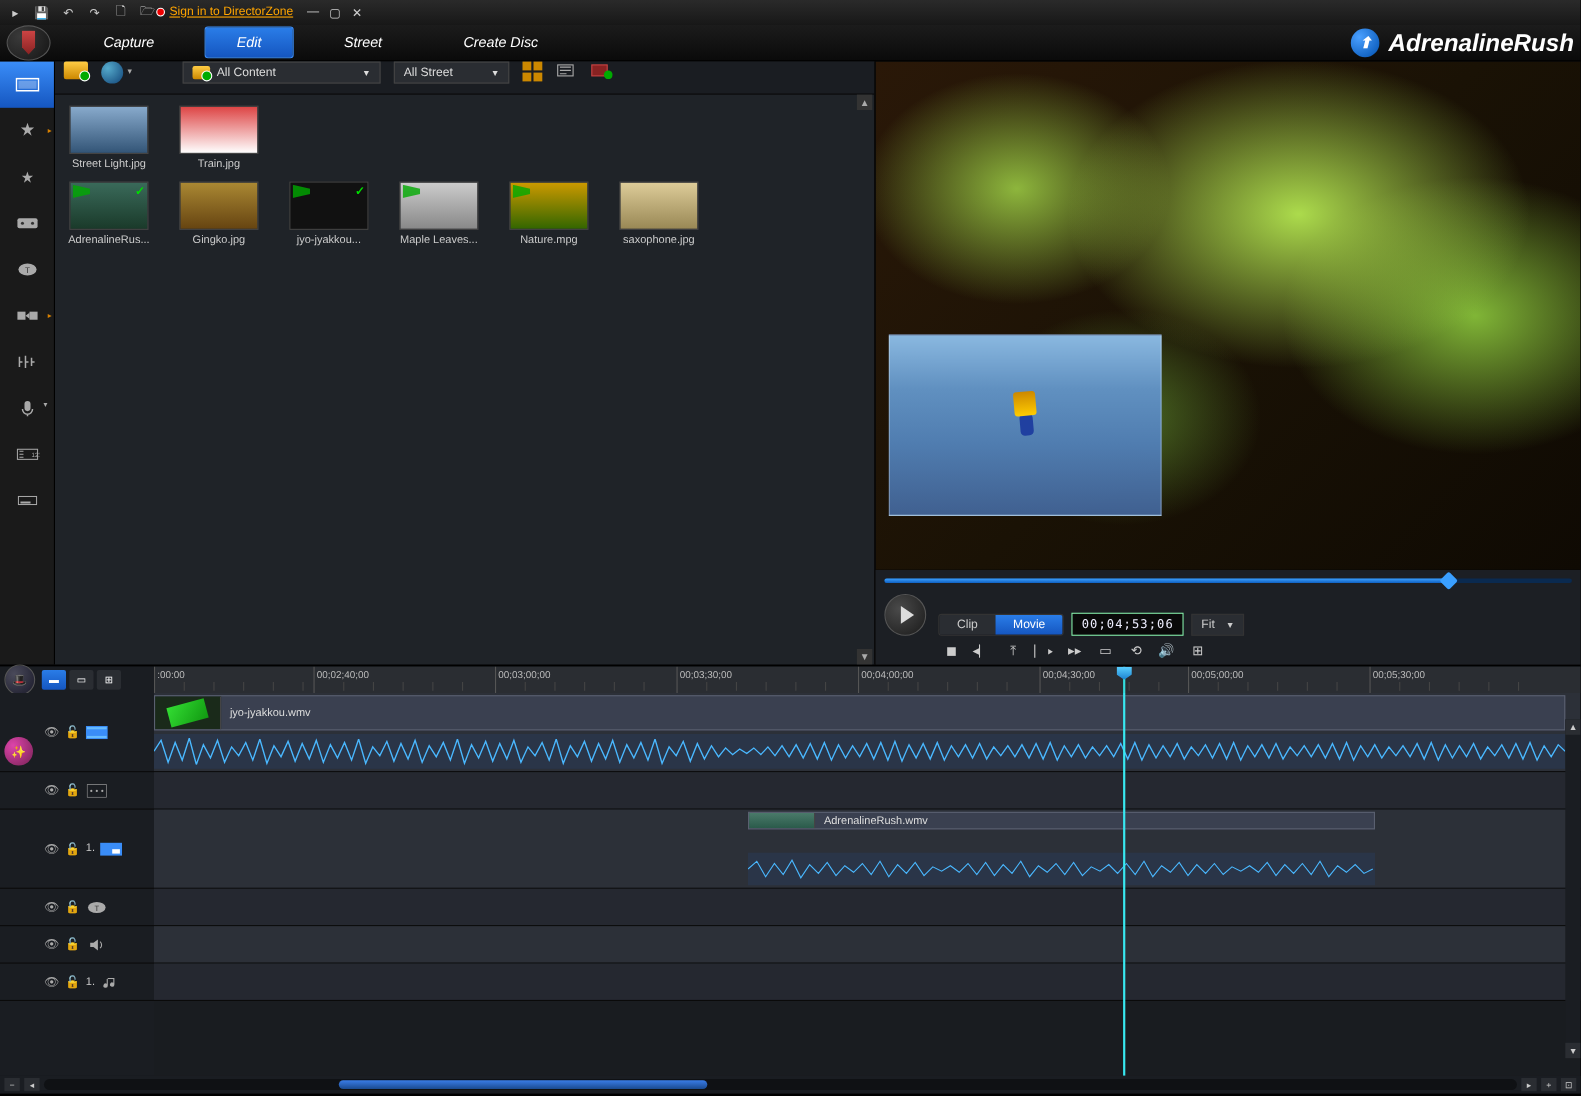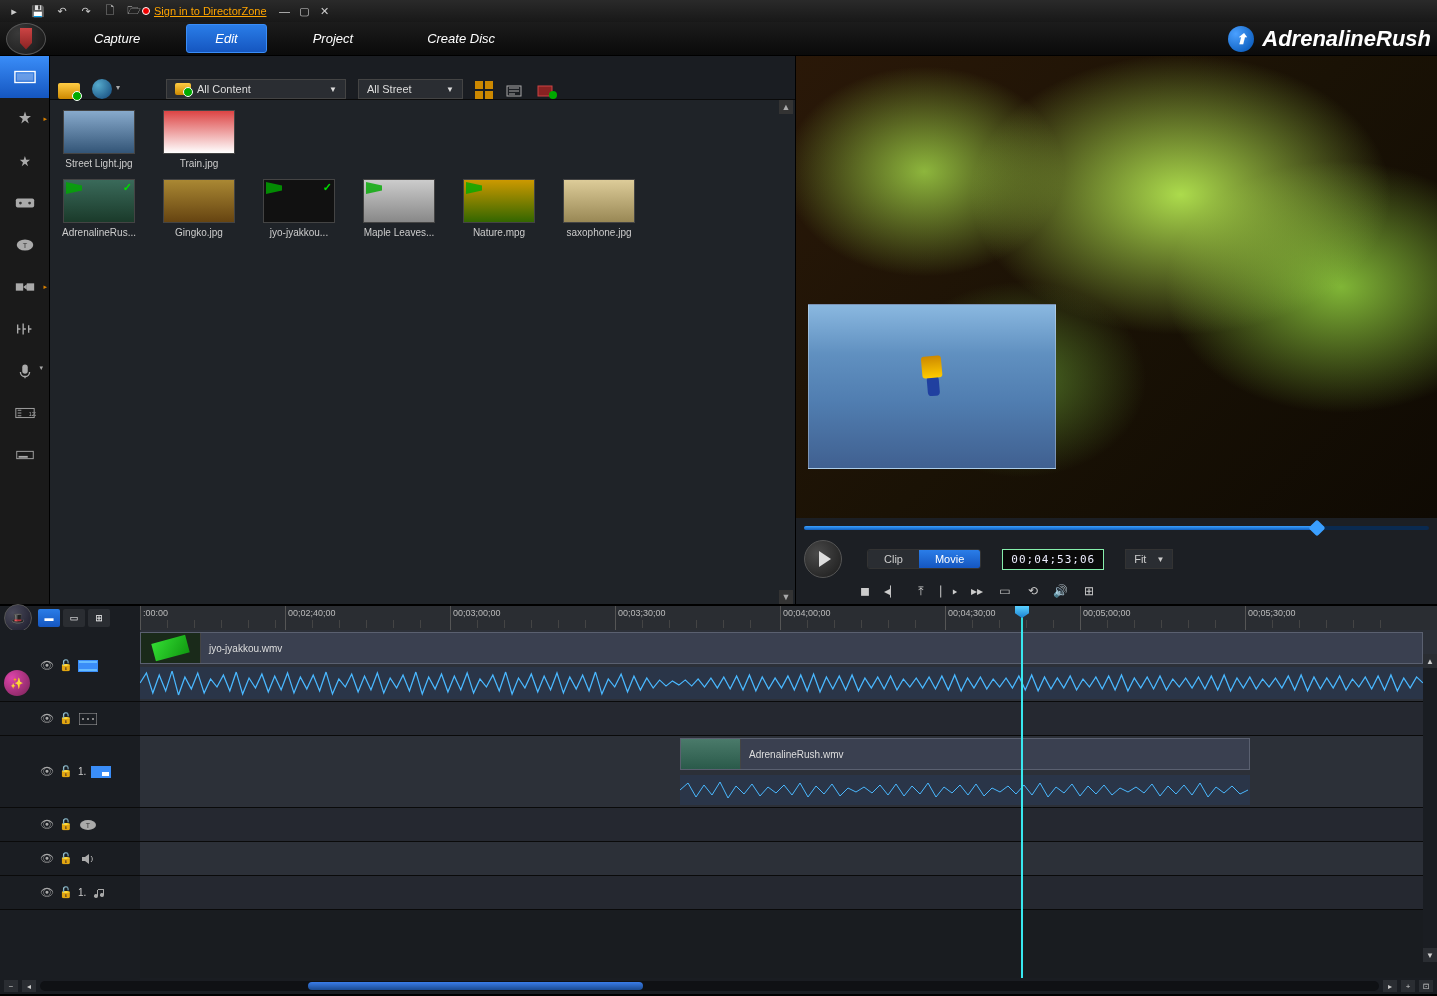--- a/index.html
+++ b/index.html
@@ -23,21 +23,21 @@
 .brand-icon { width: 26px; height: 26px; border-radius: 50%; background: radial-gradient(circle at 30% 30%, #4aa0ff, #0050b0); display: flex; align-items: center; justify-content: center; color: #fff; font-size: 14px; }
 
 .main { display: flex; height: 548px; }
 .left-tabs { width: 50px; background: #1a1a1a; display: flex; flex-direction: column; border-right: 1px solid #000; }
 .left-tab { height: 42px; display: flex; align-items: center; justify-content: center; cursor: pointer; color: #aaa; position: relative; }
 .left-tab.active { background: linear-gradient(#3a8df8, #1556c0); }
 .left-tab svg { width: 22px; height: 18px; }
 .expand-arrow { position: absolute; right: 2px; color: #d88000; font-size: 7px; }
 
 .media-panel { flex: 1; background: #1f2328; display: flex; flex-direction: column; }
-.media-toolbar { height: 44px; background: #1a1d22; display: flex; align-items: flex-end; padding: 0 8px; gap: 12px; border-bottom: 1px solid #0a0a0a; }
+.media-toolbar { height: 30px; background: #1a1d22; display: flex; align-items: flex-start; padding: 0 8px; gap: 12px; border-bottom: 1px solid #0a0a0a; }
 .folder-icon { width: 22px; height: 16px; background: linear-gradient(#ffcc44, #cc8800); border-radius: 2px; position: relative; cursor: pointer; }
 .folder-icon::after { content: ''; position: absolute; bottom: -2px; right: -2px; width: 8px; height: 8px; background: #0a0; border-radius: 50%; border: 1px solid #fff; }
 .globe-icon { width: 20px; height: 20px; border-radius: 50%; background: radial-gradient(circle at 30% 30%, #5ac, #147); cursor: pointer; position: relative; }
 .globe-icon::after { content: '▾'; position: absolute; right: -8px; top: 4px; font-size: 8px; color: #aaa; }
 .dropdown { background: #2a2d32; border: 1px solid #444; padding: 3px 8px; font-size: 11px; color: #ddd; cursor: pointer; display: flex; align-items: center; gap: 6px; }
 .dropdown-arrow { margin-left: auto; font-size: 8px; }
 .dd1 { width: 180px; }
 .dd2 { width: 105px; }
 .grid-icon { width: 18px; height: 18px; cursor: pointer; display: grid; grid-template-columns: 1fr 1fr; gap: 2px; }
 .grid-icon span { background: #cc8800; }
@@ -65,21 +65,21 @@
   background: linear-gradient(to bottom, #8ab8e0 0%, #6090c0 30%, #507db0 60%, #406090 100%); }
 .pip-figure { position: absolute; left: 50%; top: 25%; width: 20px; height: 50px; transform: translateX(-50%) rotate(175deg); }
 .pip-figure::before { content: ''; position: absolute; left: 4px; top: 0; width: 12px; height: 20px; background: #2040a0; border-radius: 4px; }
 .pip-figure::after { content: ''; position: absolute; left: 0; top: 18px; width: 20px; height: 22px; background: linear-gradient(#ffcc00, #cc8800); border-radius: 3px; }
 
 .preview-controls { background: #1c1f24; padding: 4px 8px; }
 .scrub-bar { height: 12px; display: flex; align-items: center; margin-bottom: 6px; }
 .scrub-track { flex: 1; height: 4px; background: #0a2a50; border-radius: 2px; position: relative; }
 .scrub-fill { position: absolute; left: 0; top: 0; bottom: 0; width: 82%; background: linear-gradient(#3a9fff, #1060c0); border-radius: 2px; }
 .scrub-handle { position: absolute; left: 82%; top: -4px; width: 12px; height: 12px; background: #3a9fff; border-radius: 2px; transform: translateX(-50%) rotate(45deg); }
-.play-row { display: flex; align-items: center; gap: 21px; }
+.play-row { display: flex; align-items: flex-end; gap: 7px; }
 .play-btn { width: 38px; height: 38px; border-radius: 50%; background: radial-gradient(circle at 35% 35%, #4a4a4a, #1a1a1a); border: 1px solid #555; display: flex; align-items: center; justify-content: center; cursor: pointer; }
 .play-btn::after { content: ''; width: 0; height: 0; border-left: 12px solid #ddd; border-top: 8px solid transparent; border-bottom: 8px solid transparent; margin-left: 3px; }
 .mode-tabs { display: flex; border: 1px solid #333; border-radius: 3px; overflow: hidden; margin-left: 4px; }
 .mode-tab { padding: 3px 16px; font-size: 11px; background: #2a2d32; cursor: pointer; }
 .mode-tab.active { background: linear-gradient(#2a7de8, #1556c0); color: #fff; }
 .timecode { background: #0a0a0a; border: 1px solid #86efac; padding: 3px 8px; font-family: monospace; font-size: 11px; letter-spacing: 1px; color: #eef; }
 .fit-dd { background: #2a2d32; border: 1px solid #333; padding: 3px 8px; font-size: 11px; cursor: pointer; display: flex; align-items: center; gap: 10px; }
 .ctrl-row { display: flex; gap: 6px; margin-top: 4px; margin-left: 50px; align-items: center; }
 .ctrl-btn { width: 22px; height: 18px; display: flex; align-items: center; justify-content: center; cursor: pointer; color: #ccc; font-size: 12px; }
 
@@ -143,21 +143,21 @@
     <div class="win-btn">✕</div>
   </div>
 </div>
 
 <div class="menubar">
   <div class="logo">
       <div class="logo-inner"></div>
     </div>
   <div class="tab-btn">Capture</div>
   <div class="tab-btn active">Edit</div>
-  <div class="tab-btn">Project</div>
+  <div class="tab-btn">Street</div>
   <div class="tab-btn">Create Disc</div>
   <div class="brand">
     <div class="brand-icon">⬆</div>
     <span>AdrenalineRush</span>
   </div>
 </div>
 
 <div class="main">
 
   <div class="left-tabs">
@@ -503,21 +503,21 @@
           <div class="clip-thumb green"></div>
           <span class="clip-label">jyo-jyakkou.wmv</span>
         </div>
         <svg class="wave-svg" style="position:absolute;left:0;right:14px;bottom:2px;height:32px;width:calc(100% - 14px)" preserveAspectRatio="none" viewBox="0 0 1000 32">
           <rect width="1000" height="32" fill="#2a3548"></rect>
           <path d="M0 16 L5 6 L10 26 L15 8 L20 24 L25 4 L30 28 L35 10 L40 22 L45 6 L50 26 L55 12 L60 20 L65 8 L70 24 L75 5 L80 27 L85 11 L90 21 L95 7 L100 25 L105 9 L110 23 L115 6 L120 26 L125 10 L130 22 L135 8 L140 24 L145 5 L150 27 L155 12 L160 20 L165 7 L170 25 L175 9 L180 23 L185 6 L190 26 L195 11 L200 21 L205 8 L210 24 L215 5 L220 27 L225 10 L230 22 L235 7 L240 25 L245 9 L250 23 L255 6 L260 26 L265 12 L270 20 L275 8 L280 24 L285 5 L290 27 L295 11 L300 21 L305 7 L310 25 L315 9 L320 23 L325 6 L330 26 L335 10 L340 22 L345 8 L350 24 L355 5 L360 27 L365 12 L370 20 L375 7 L380 25 L385 9 L390 23 L395 11 L400 21 L405 13 L410 19 L415 14 L420 18 L425 13 L430 19 L435 12 L440 20 L445 11 L450 21 L455 10 L460 22 L465 9 L470 23 L475 8 L480 24 L485 10 L490 22 L495 11 L500 21 L505 9 L510 23 L515 8 L520 24 L525 7 L530 25 L535 10 L540 22 L545 9 L550 23 L555 8 L560 24 L565 11 L570 21 L575 10 L580 22 L585 9 L590 23 L595 12 L600 20 L605 11 L610 21 L615 10 L620 22 L625 9 L630 23 L635 8 L640 24 L645 11 L650 21 L655 10 L660 22 L665 12 L670 20 L675 11 L680 21 L685 9 L690 23 L695 8 L700 24 L705 10 L710 22 L715 11 L720 21 L725 9 L730 23 L735 12 L740 20 L745 10 L750 22 L755 9 L760 23 L765 8 L770 24 L775 11 L780 21 L785 10 L790 22 L795 9 L800 23 L805 12 L810 20 L815 11 L820 21 L825 10 L830 22 L835 9 L840 23 L845 8 L850 24 L855 11 L860 21 L865 10 L870 22 L875 12 L880 20 L885 11 L890 21 L895 9 L900 23 L905 8 L910 24 L915 10 L920 22 L925 11 L930 21 L935 9 L940 23 L945 12 L950 20 L955 10 L960 22 L965 9 L970 23 L975 8 L980 24 L985 11 L990 21 L995 10 L1000 16" stroke="#4ab8ff" stroke-width="1" fill="none"></path>
         </svg>
       </div>
       <div class="track-lane" style="height:34px"></div>
       <div class="track-lane alt" style="height:72px">
-        <div class="clip" style="left:540px;width:570px;top:2px;height:32px">
+        <div class="clip" style="left:540px;width:570px;top:2px;height:16px">
           <div class="clip-thumb water"></div>
           <span class="clip-label">AdrenalineRush.wmv</span>
         </div>
         <svg style="position:absolute;left:540px;width:570px;bottom:2px;height:30px" preserveAspectRatio="none" viewBox="0 0 570 30">
           <rect width="570" height="30" fill="#2a3548"></rect>
           <path d="M0 15 L8 8 L16 22 L24 10 L32 20 L40 7 L48 23 L56 11 L64 19 L72 9 L80 21 L88 12 L96 18 L104 10 L112 20 L120 8 L128 22 L136 11 L144 19 L152 9 L160 21 L168 13 L176 17 L184 12 L192 18 L200 10 L208 20 L216 9 L224 21 L232 11 L240 19 L248 8 L256 22 L264 12 L272 18 L280 10 L288 20 L296 9 L304 21 L312 13 L320 17 L328 11 L336 19 L344 10 L352 20 L360 8 L368 22 L376 12 L384 18 L392 9 L400 21 L408 11 L416 19 L424 10 L432 20 L440 13 L448 17 L456 12 L464 18 L472 9 L480 21 L488 11 L496 19 L504 10 L512 20 L520 8 L528 22 L536 12 L544 18 L552 11 L560 19 L568 15" stroke="#4ab8ff" stroke-width="1" fill="none"></path>
         </svg>
       </div>
       <div class="track-lane" style="height:34px"></div>
       <div class="track-lane alt" style="height:34px"></div>

